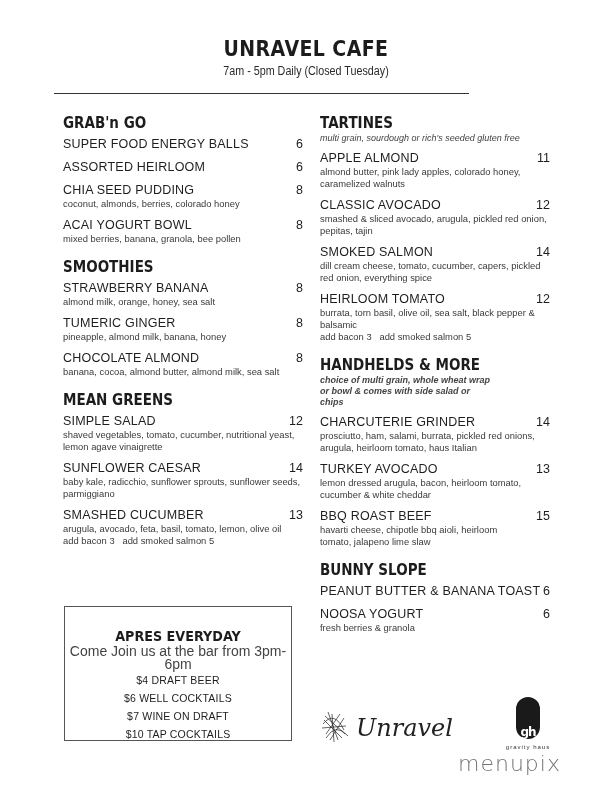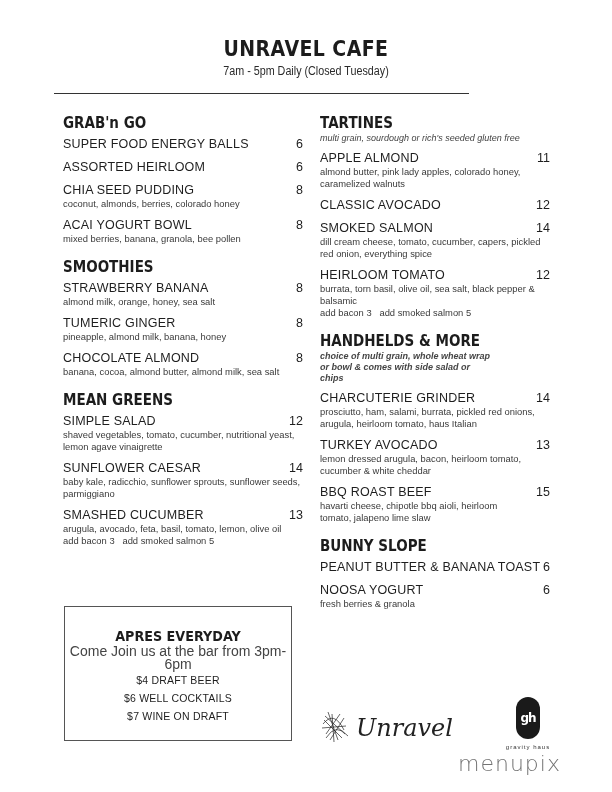--- a/index.html
+++ b/index.html
@@ -24,21 +24,21 @@
   .item-desc { font-size: 9.4px; color: #3a3a3a; line-height: 12px; }
   .apres { position: absolute; left: 64px; top: 606px; width: 226px; height: 133px; border: 1px solid #555; text-align: center; }
   .apres-title { font-family: "DejaVu Sans", sans-serif; font-weight: bold; font-size: 14.5px; margin-top: 20px;
                  transform: scaleX(0.88); line-height: 18px; color: #1c1c1c; }
   .apres-sub { font-size: 14px; color: #444; line-height: 13px; }
   .apres-deal { font-size: 10.5px; color: #1e1e1e; line-height: 18px; letter-spacing: 0.2px; }
   .apres-deal:first-of-type { margin-top: 2px; }
   .footer-sig { position: absolute; left: 320px; top: 700px; width: 150px; height: 50px; }
   .gh-logo { position: absolute; left: 516px; top: 697px; width: 24px; height: 42px; border-radius: 12px; background: #1a1a1a;
              color: #fff; font-family: "DejaVu Sans", sans-serif; font-weight: bold; font-size: 12px; display: flex;
-             align-items: center; justify-content: center; letter-spacing: -1px; }
+             align-items: flex-end; justify-content: center; letter-spacing: -1px; }
   .gh-text { position: absolute; left: 498px; top: 744px; width: 60px; text-align: center; font-size: 6px;
              letter-spacing: 1px; color: #333; }
   .watermark { position: absolute; left: 458px; top: 751px; font-size: 22px; color: #737373; letter-spacing: 1px;
                font-family: "DejaVu Sans", sans-serif; font-weight: 300; }
 </style>
 </head>
 <body>
 
 <div class="header">
   <div class="title">UNRAVEL CAFE</div>
@@ -140,20 +140,21 @@
           <span class="item-name">APPLE ALMOND</span>
           <span class="item-price">11</span>
         </div>
       <div class="item-desc">almond butter, pink lady apples, colorado honey, caramelized walnuts</div>
     </div>
     <div class="item">
       <div class="item-row">
           <span class="item-name">CLASSIC AVOCADO</span>
           <span class="item-price">12</span>
         </div>
+      <div class="item-desc">smashed &amp; sliced avocado, arugula, pickled red onion, pepitas, tajin</div>
     </div>
     <div class="item">
       <div class="item-row">
           <span class="item-name">SMOKED SALMON</span>
           <span class="item-price">14</span>
         </div>
       <div class="item-desc">dill cream cheese, tomato, cucumber, capers, pickled red onion, everything spice</div>
     </div>
     <div class="item">
       <div class="item-row">
@@ -208,20 +209,21 @@
     </div>
   </div>
 </div>
 
 <div class="apres">
   <div class="apres-title">APRES EVERYDAY</div>
   <div class="apres-sub">Come Join us at the bar from 3pm-6pm</div>
   <div class="apres-deal">$4 DRAFT BEER</div>
   <div class="apres-deal">$6 WELL COCKTAILS</div>
   <div class="apres-deal">$7 WINE ON DRAFT</div>
+  <div class="apres-deal">$10 TAP COCKTAILS</div>
 </div>
 
 <div class="footer-sig">
   <svg width="150" height="50" viewBox="0 0 150 50">
     <g stroke="#222" stroke-width="0.7" fill="none">
       <path d="M4 20 L22 38 M6 34 L20 14 M8 12 L18 40 M2 28 L26 26 M10 40 L24 18 M5 16 L25 34 M12 14 L14 42 M3 24 Q14 10 24 30 M6 38 Q16 22 28 36"></path>
     </g>
     <text x="36" y="36" font-family="DejaVu Serif, serif" font-style="italic" font-size="24" fill="#222">Unravel</text>
   </svg>
 </div>

